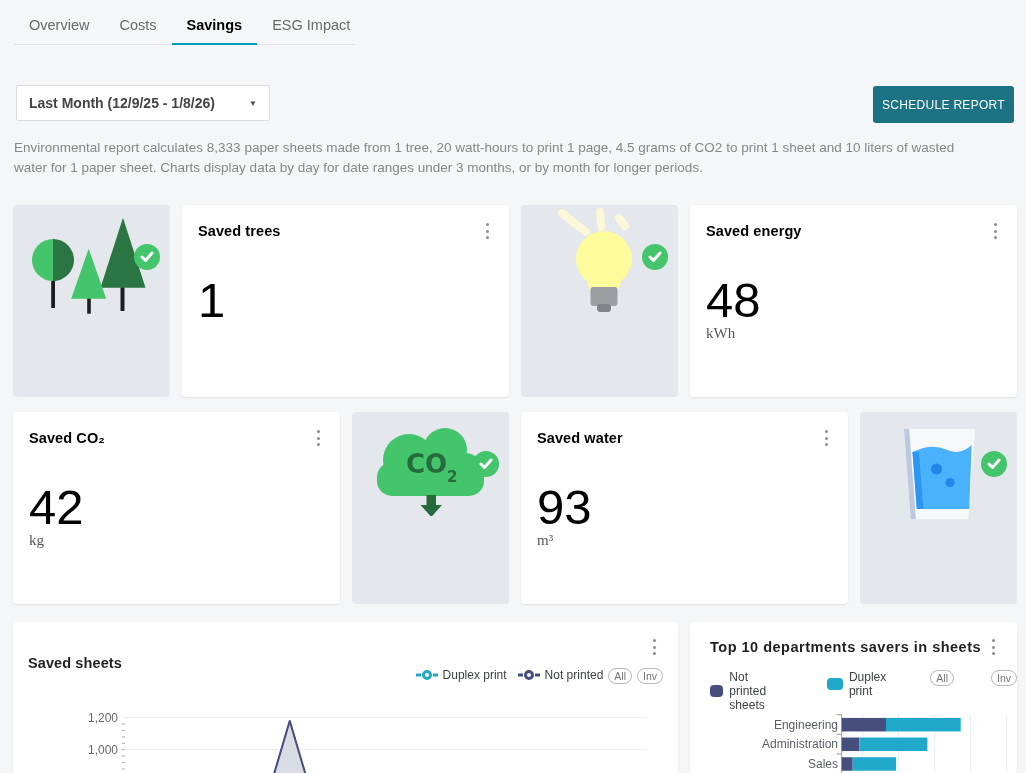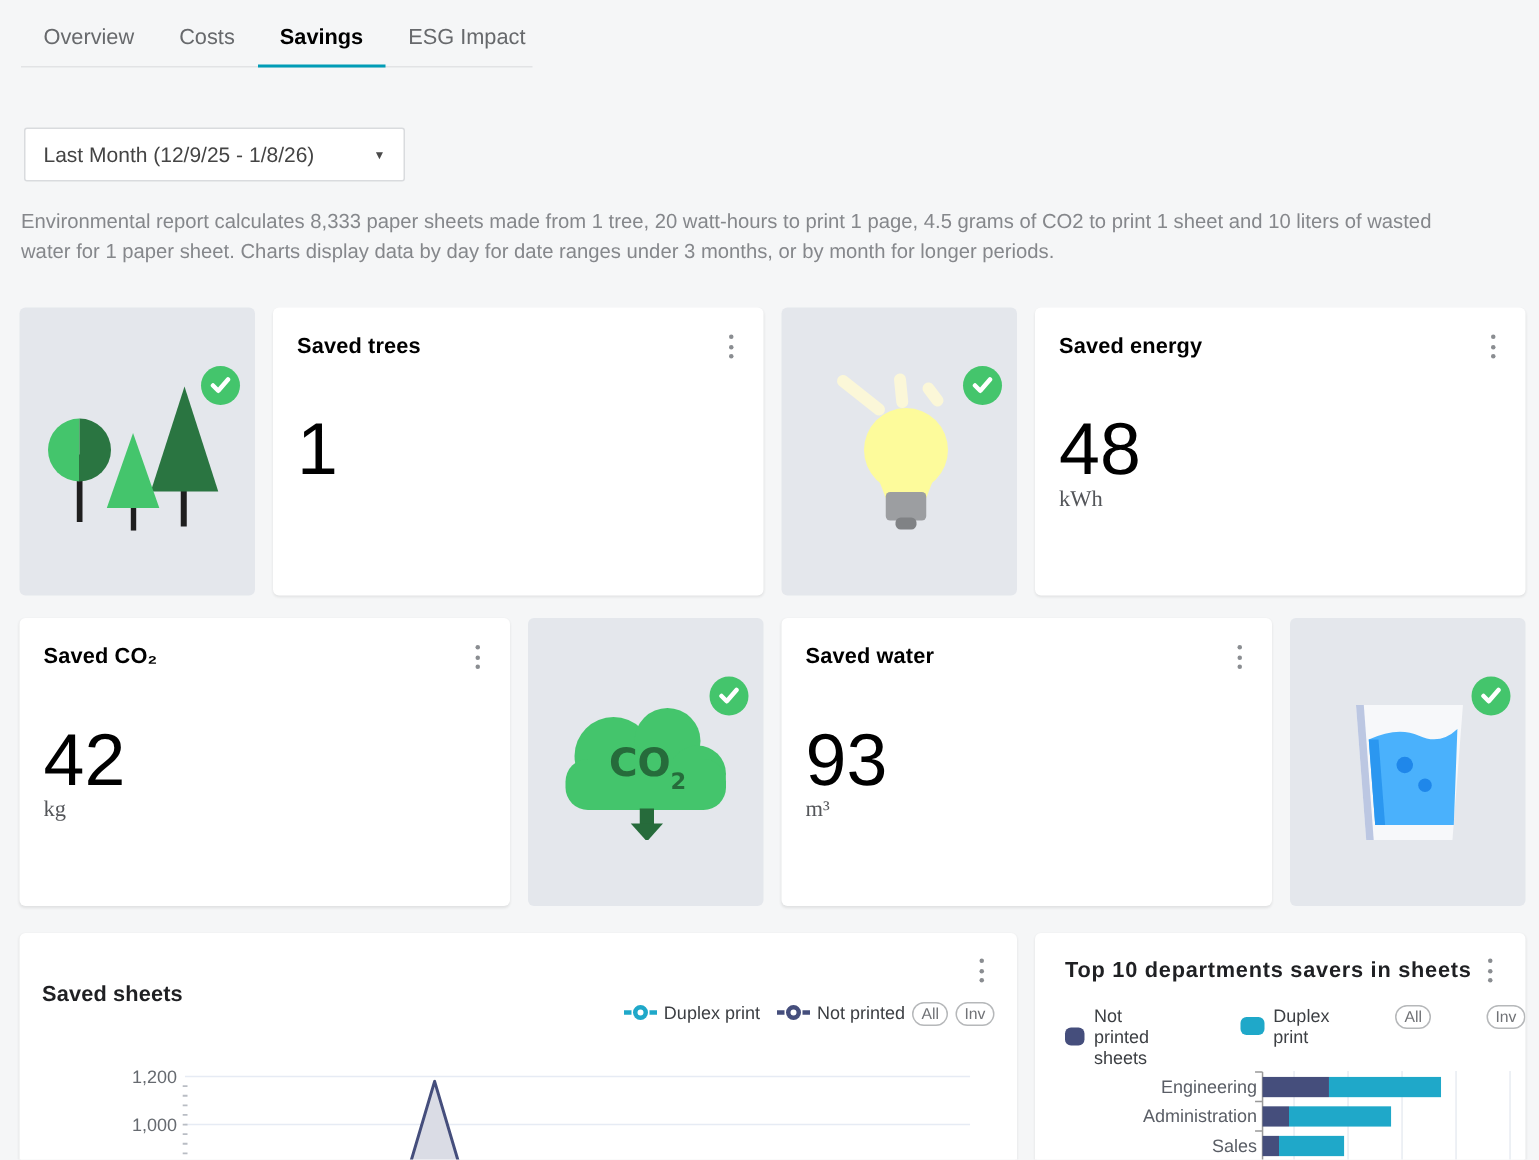--- a/index.html
+++ b/index.html
@@ -7,34 +7,34 @@
   body { background:#f5f6f7; font-family:"Liberation Sans",sans-serif; overflow:hidden; position:relative; }
 
   
   .tabsbar { display:flex; margin:10px 0 0 14px; width:341px; border-bottom:1px solid #e2e3e5; }
   .tab { position:relative; padding:7px 15px 11px; font-size:14.5px; color:#67696c; white-space:nowrap; }
   .tab.active { color:#000000; font-weight:700; }
   .tab.active::after { content:''; position:absolute; left:0; right:0; bottom:-1px; height:2px; background:#019cb6; }
 
   
   .toolbar { position:relative; height:37px; margin-top:40px; }
-  .select { position:absolute; left:16px; top:0; width:254px; height:36px; background:#fff; border:1px solid #d9dbde; border-radius:2px; display:flex; align-items:center; padding:0 12px; font-size:14px; color:#444; }
+  .select { position:absolute; left:16px; top:0; width:254px; height:36px; background:#fff; border:1px solid #d9dbde; border-radius:2px; display:flex; align-items:center; padding:0 12px; font-size:14px; color:#444;font-weight:bold; }
   .caret { margin-left:auto; font-size:8px; color:#4a4a4a; }
   .schedule { position:absolute; right:12px; top:1px; width:141px; height:37px; background:#1a7282; color:#fff; border:none; border-radius:3px; font-size:12px; letter-spacing:.3px; font-family:inherit; }
 
   .desc { margin:16px 14px 0; width:960px; font-size:13.5px; line-height:20px; color:#85878b; }
 
   
   .row { display:grid; margin:0 9px 0 13px; gap:12px; }
   .row1 { grid-template-columns:157px 1fr 157px 1fr; margin-top:27px; height:192px; }
   .row2 { grid-template-columns:1fr 157px 1fr 157px; margin-top:15px; height:192px; }
   .row3 { grid-template-columns:665px 1fr; margin-top:18px; height:240px; }
 
   .card { background:#fff; border-radius:4px; box-shadow:0 1px 2px rgba(0,0,0,.09); padding:18px 16px; position:relative; }
-  .tile { background:#e4e7ec; border-radius:4px; position:relative; display:flex; align-items:center; justify-content:center; }
+  .tile { background:#e4e7ec; border-radius:4px; position:relative; display:flex; justify-content:center; }
 
   .badge { position:absolute; top:39px; right:10px; width:26px; height:26px; border-radius:50%; background:#44c56c; display:flex; align-items:center; justify-content:center; }
 
   .card-head { display:flex; justify-content:space-between; align-items:flex-start; }
   .card-title { font-size:14.5px; font-weight:700; color:#000000; letter-spacing:.1px; }
   .kebab { width:4px; height:16px; display:flex; flex-direction:column; justify-content:space-between; align-items:center; cursor:pointer; }
   .kebab i { width:3px; height:3px; border-radius:50%; background:#8a8d91; }
   .card-head .kebab { margin-right:4px; }
   .value { font-size:49px; line-height:49px; color:#000; margin-top:37px; }
   .unit { font-size:15px; color:#54565a; margin-top:0;font-family:Liberation Serif, serif; }
@@ -57,20 +57,21 @@
   <div class="tab">Costs</div>
   <div class="tab active">Savings</div>
   <div class="tab">ESG Impact</div>
 </div>
 
 <div class="toolbar">
   <div class="select">
     <span>Last Month (12/9/25 - 1/8/26)</span>
     <span class="caret">▼</span>
   </div>
+  <button class="schedule">SCHEDULE REPORT</button>
 </div>
 
 <p class="desc">Environmental report calculates 8,333 paper sheets made from 1 tree, 20 watt-hours to print 1 page, 4.5 grams of CO2 to print 1 sheet and 10 liters of wasted water for 1 paper sheet. Charts display data by day for date ranges under 3 months, or by month for longer periods.</p>
 
 <div class="row row1">
   <div class="tile">
     <svg width="120" height="112" viewBox="0 0 120 112">
       <rect x="19.2" y="58" width="3.8" height="45" fill="#1e1e1e"></rect>
       <path d="M21 34 A21 21 0 0 0 21 76 Z" fill="#44c56c"></path>
       <path d="M21 34 A21 21 0 0 1 21 76 Z" fill="#2a7541"></path>

